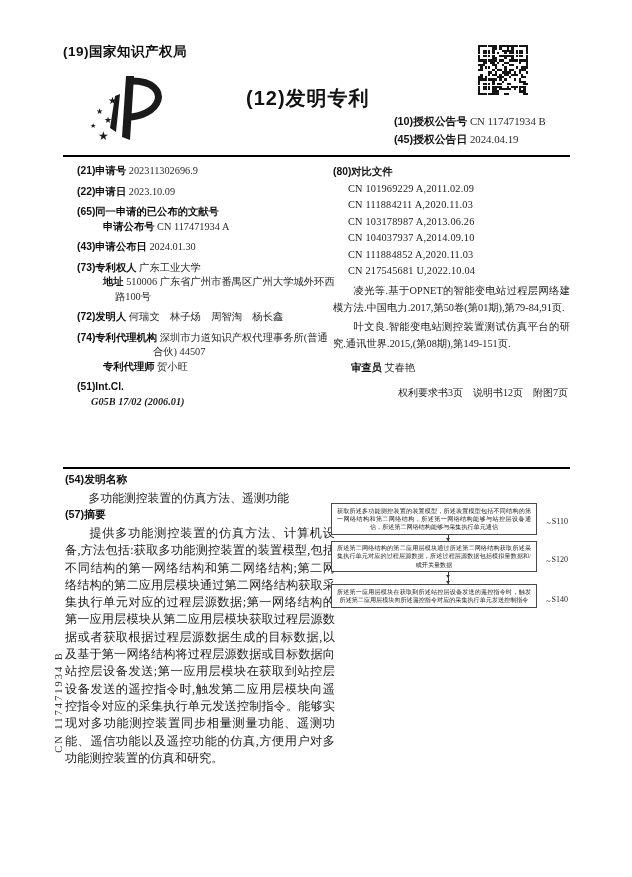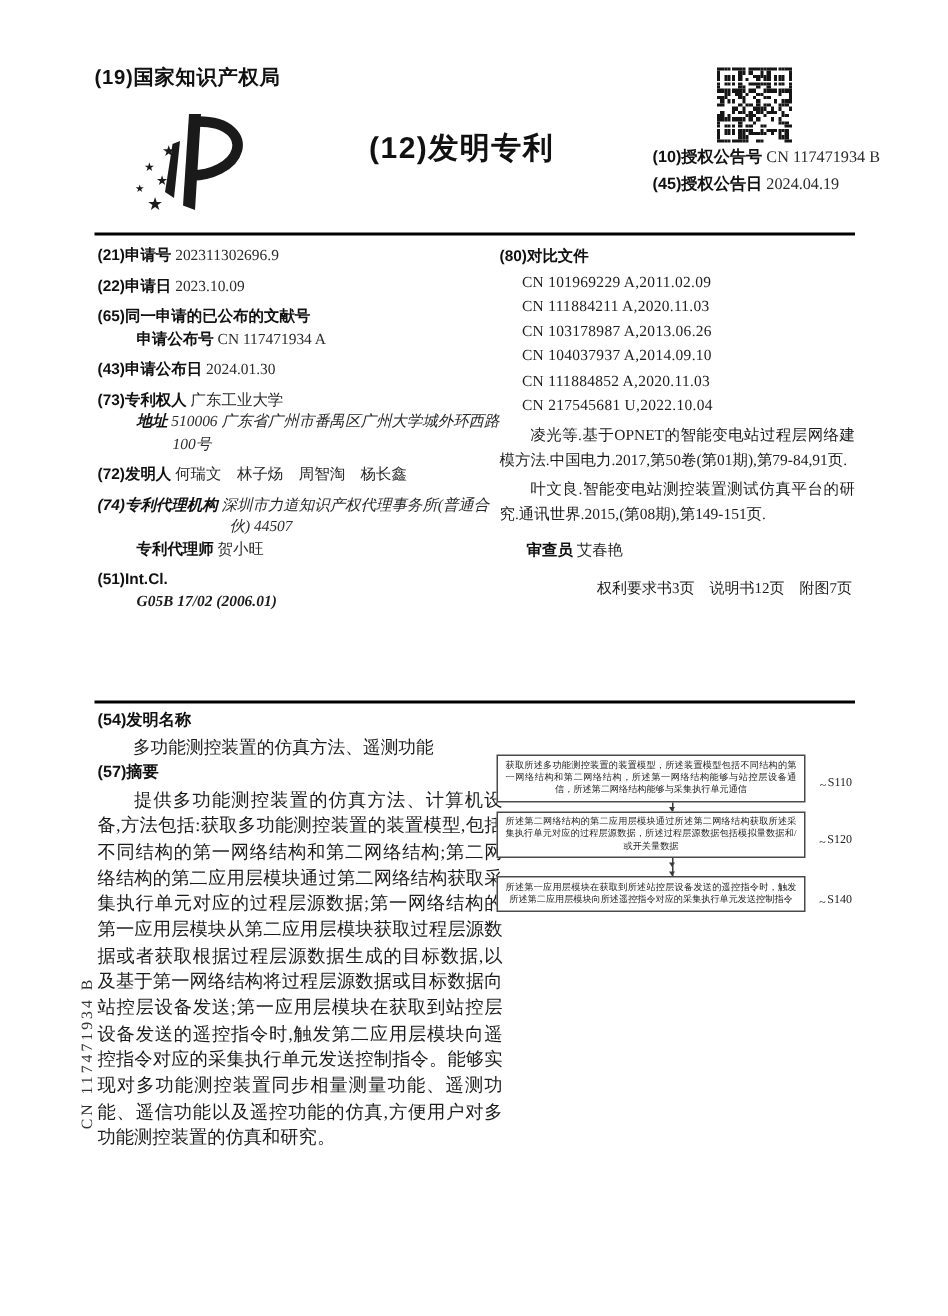--- a/index.html
+++ b/index.html
@@ -7,36 +7,36 @@
     width:632px;height:877px;background:#ffffff;position:relative;overflow:hidden;
     font-family:"Liberation Serif","DejaVu Serif",serif;color:#1c1c1c;
     -webkit-font-smoothing:antialiased;
   }
   .lbl{font-family:"Liberation Sans","DejaVu Sans",sans-serif;font-weight:bold;color:#111;}
   .val{font-family:"Liberation Serif","DejaVu Serif",serif;color:#2a2a2a;}
 
   
   .office{position:absolute;left:63px;top:43px;font-size:13.5px;letter-spacing:.5px;}
   .doc-type{position:absolute;left:246px;top:85px;font-size:20px;letter-spacing:1px;}
-  .grant-block{position:absolute;left:394px;top:96px;font-size:10.8px;line-height:18px;white-space:nowrap;margin-left:41px;}
+  .grant-block{position:absolute;left:394px;top:112px;font-size:10.8px;line-height:18px;white-space:nowrap;}
   .grant-block .lbl{font-size:10.8px;}
   .logo{position:absolute;left:88px;top:72px;width:80px;height:74px;}
   .qr{position:absolute;left:478px;top:45px;width:50px;height:50px;background:#fff;}
   .qr i{position:absolute;width:2.4px;height:2.4px;background:#151515;}
 
   .rule{position:absolute;left:63px;width:507px;height:2px;background:#000;}
   .rule1{top:155px;}
   .rule2{top:467px;height:1.8px;}
 
   
   .col-left{position:absolute;left:65px;top:164px;width:272px;font-size:10.3px;line-height:14.5px;}
   .col-left .b-item{margin-bottom:6px;}
-  .col-left .lbl{font-size:10.3px;}
+  .col-left .lbl{font-size:10.3px;margin-left:12px;}
   .sub{padding-left:26px;}
-  .hang{padding-left:50px;text-indent:-24px;font-style:italic;}
+  .hang{padding-left:50px;text-indent:-24px;}
   .intcl-val{font-style:italic;font-weight:bold;font-family:"Liberation Serif","DejaVu Serif",serif;}
 
   .col-right{position:absolute;left:333px;top:164px;width:237px;font-size:10.3px;line-height:16.5px;}
   .col-right .lbl{font-size:10.3px;}
   .cite{margin-left:15px;white-space:nowrap;letter-spacing:.2px;}
   .npl{margin:2px 0 0 0;text-indent:2em;text-align:justify;line-height:17px;}
   .examiner{margin:8px 0 0 18px;}
   .pages-note{margin-top:9px;font-size:10px;text-align:right;padding-right:2px;white-space:nowrap;}
 
   

